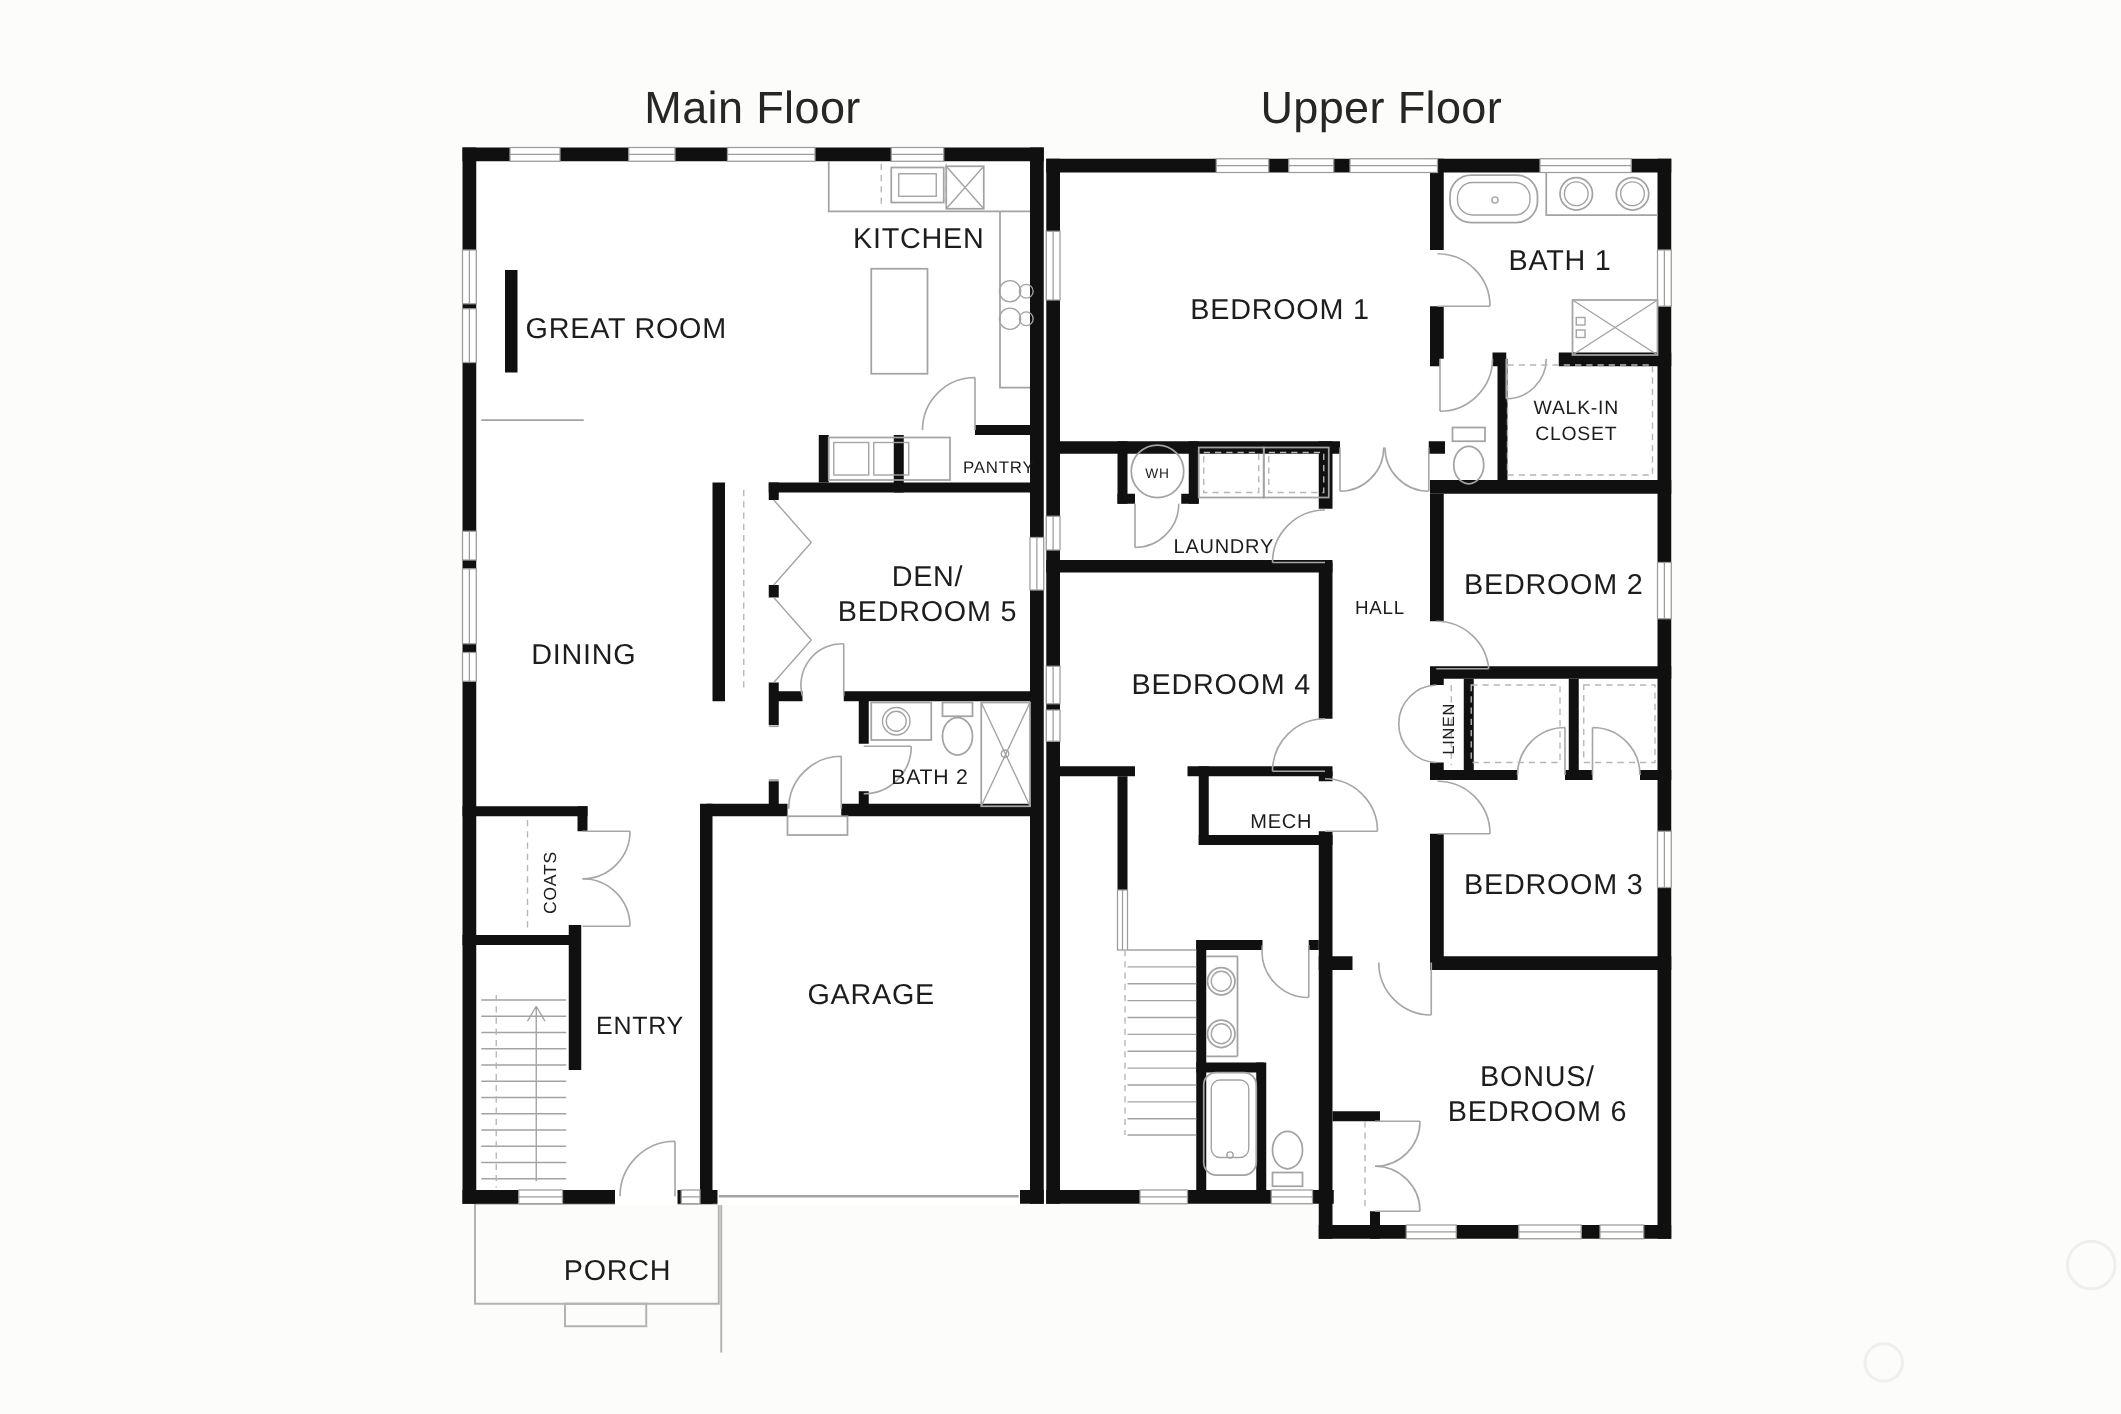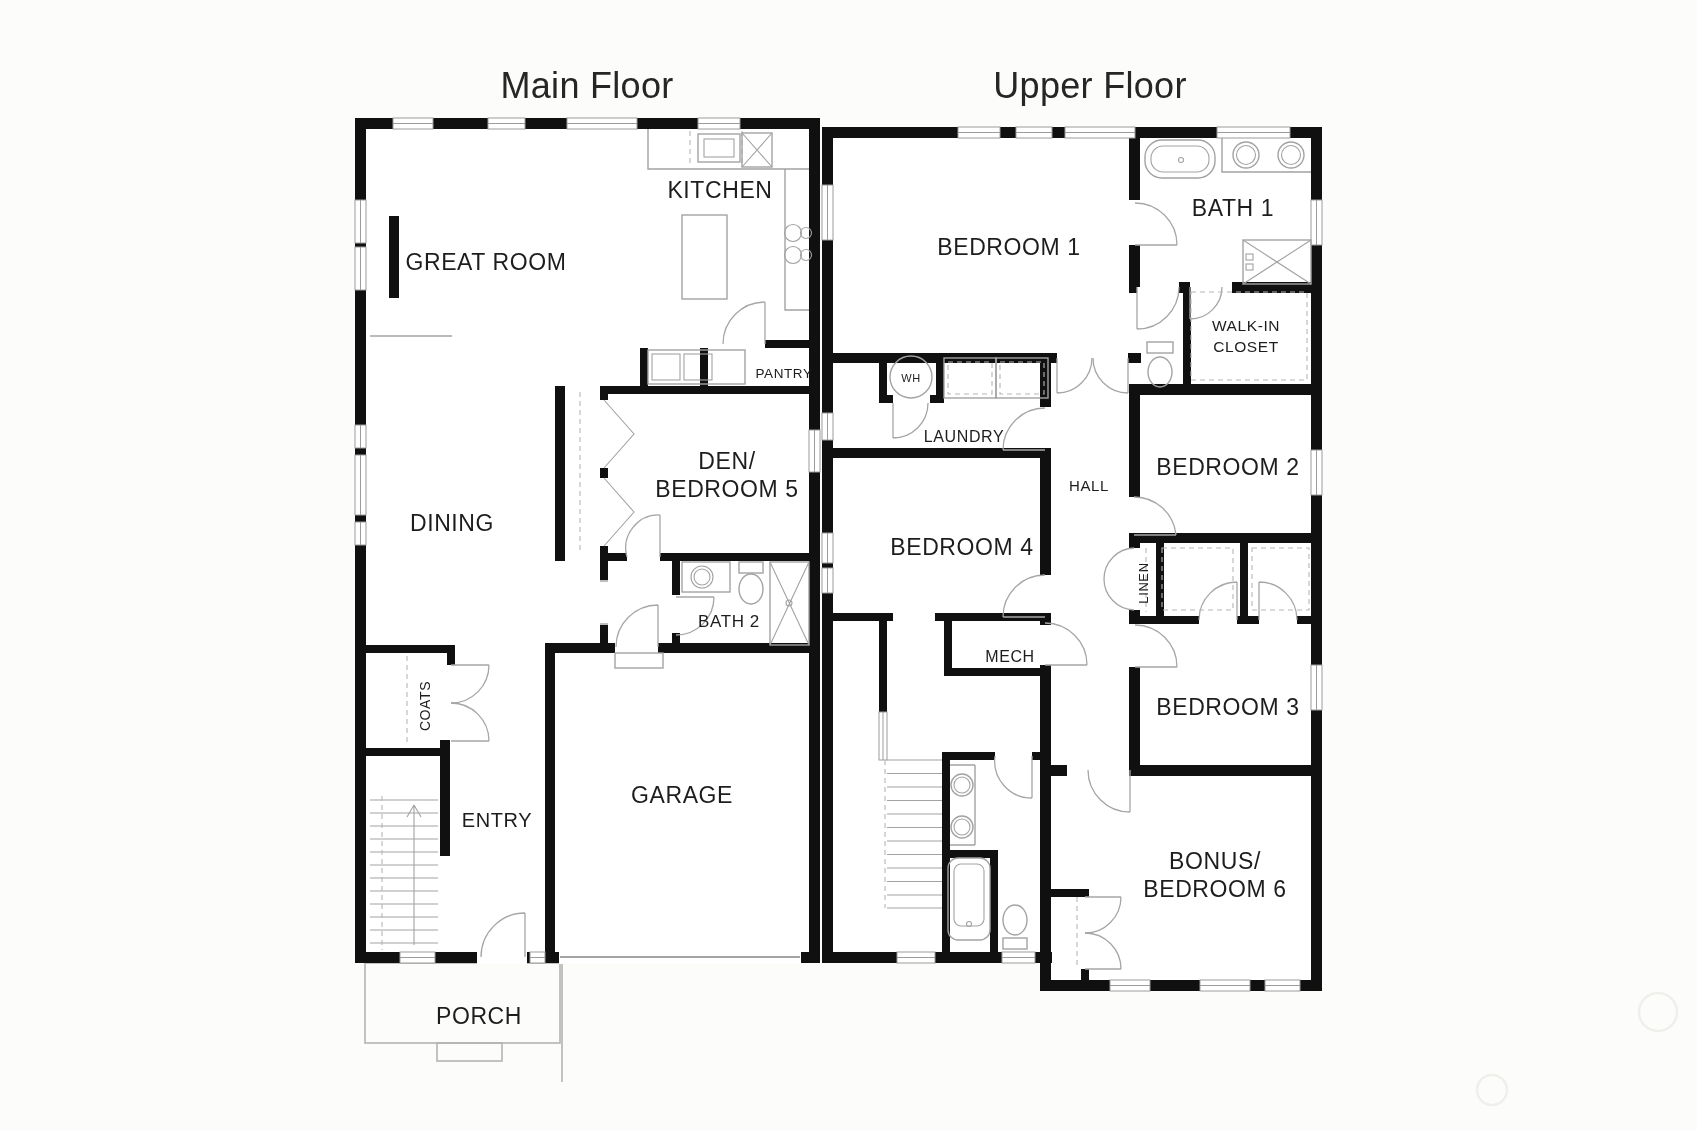--- a/index.html
+++ b/index.html
@@ -2,21 +2,21 @@
 <html style="--bg: #fcfcfb; --wall: #101010; --label: #1d1d1d; --fixture: #a3a3a3; --door: #a6a6a6; --window: #9c9c9c; --dash: #b6b6b6; --porch: #b3b3b3; --watermark: #f0efeb;"><head>
 <meta charset="utf-8">
 <style>
   html,body{margin:0;padding:0;}
   body{
     width:1697px;height:1131px;
     background:var(--bg,#fcfcfb);
     font-family:"Liberation Sans",sans-serif;
     overflow:hidden;
   }
-  #canvas{position:relative;width:1559px;height:1131px;}
+  #canvas{position:relative;width:1559px;height:1131px;margin-left:15px;}
   svg{position:absolute;left:0;top:0;}
   .wall{fill:var(--wall,#101010);}
   .floorfill{fill:#ffffff;}
   .fix{stroke:var(--fixture,#a3a3a3);fill:none;stroke-width:1.4;}
   .fixthin{stroke:var(--fixture,#a3a3a3);fill:none;stroke-width:1.1;}
   .door{stroke:var(--door,#a3a3a3);fill:none;stroke-width:1.3;}
   .win rect{fill:#ffffff;stroke:var(--window,#9c9c9c);stroke-width:1;}
   .win line{stroke:var(--window,#9c9c9c);stroke-width:1;}
   .erase{fill:#ffffff;}
   .dash{stroke:var(--dash,#b4b4b4);fill:none;stroke-width:1.1;stroke-dasharray:5 4;}

